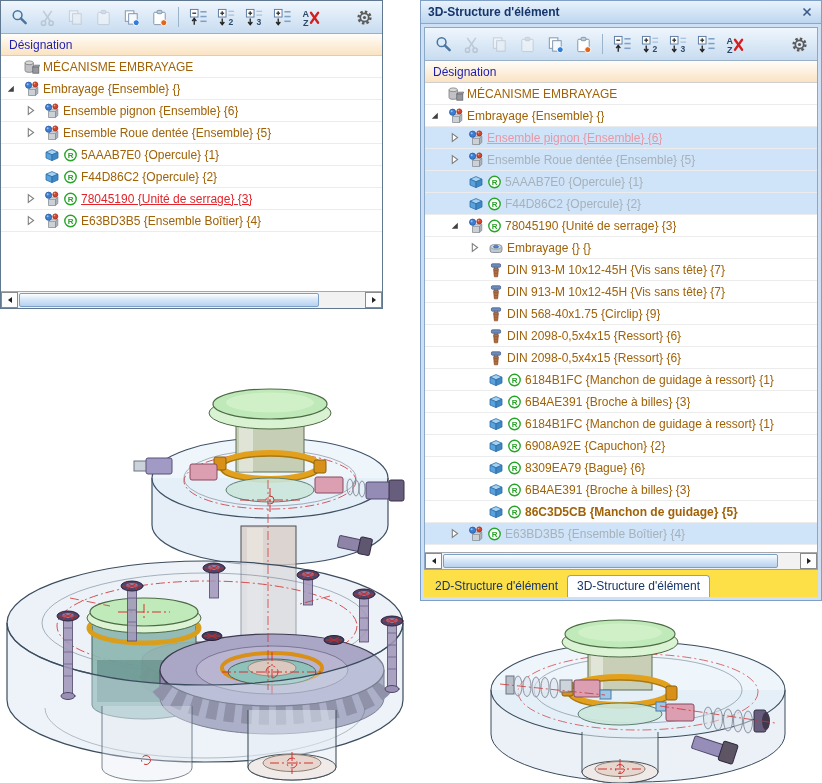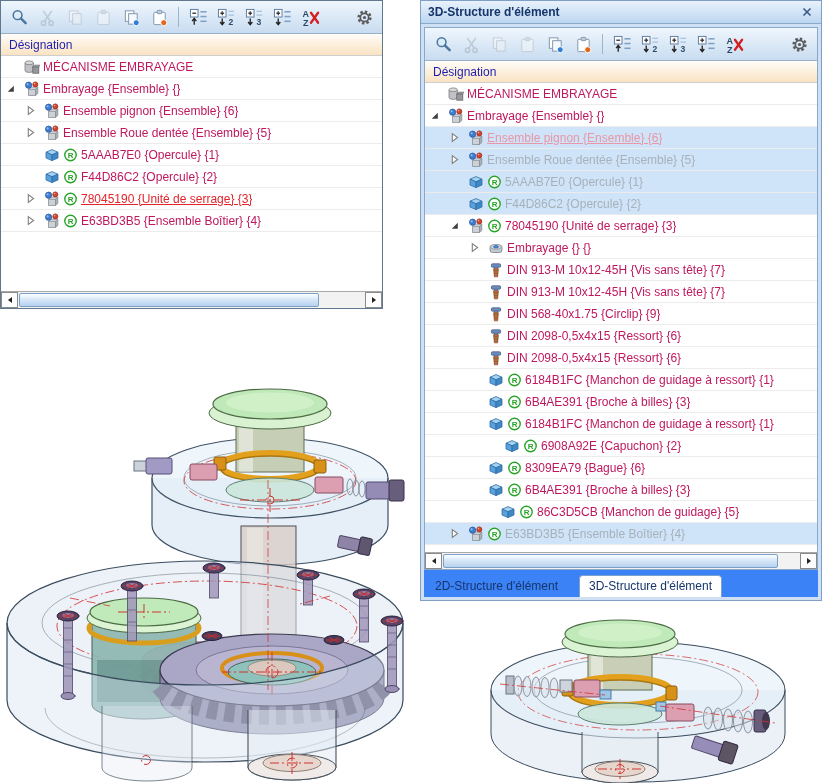--- a/index.html
+++ b/index.html
@@ -35,36 +35,36 @@
 
   
   .tree{flex:1;overflow:hidden;background:#fff;min-height:0;}
   .trow{height:22px;box-sizing:border-box;display:flex;align-items:center;border-bottom:1px solid #ececec;}
   .trow.sel{background:#cfe4f8;}
   .exp{width:15px;height:11px;flex:0 0 15px;display:inline-flex;margin-right:4px;}
   .exp svg{width:11px;height:11px;}
   .nicon{width:16px;height:16px;flex:0 0 16px;margin-right:3px;display:inline-flex;}
   .nicon svg{width:16px;height:16px;}
   .rbadge{width:15px;height:15px;flex:0 0 15px;}
-  .lbl{font-size:12px;color:#be185d;white-space:nowrap;overflow:hidden;}
+  .lbl{font-size:12px;color:#a16207;white-space:nowrap;overflow:hidden;}
   .s-gray{color:#a7b1bb;}
   .s-red-link{color:#e3242b;text-decoration:underline;}
   .s-pink-link{color:#e897a6;text-decoration:underline;}
 
   
   .hscroll{height:17px;flex:0 0 17px;display:flex;border-top:1px solid #a8a8a8;background:#f2f2f2;box-sizing:border-box;}
   .sbtn{width:17px;height:100%;background:#fdfdfd;border:1px solid #8a8a8a;box-sizing:border-box;
     display:flex;align-items:center;justify-content:center;}
   .sbtn svg{width:8px;height:8px;}
   .strack{flex:1;position:relative;background:#f2f2f2;}
   .sthumb{position:absolute;left:1px;top:1px;bottom:1px;border:1px solid #7aa0c8;border-radius:2px;
     background:linear-gradient(#fdfeff,#d7e7f8 45%,#b7d2ee);}
 
   
-  .tabbar{height:25px;flex:0 0 25px;display:flex;align-items:flex-end;gap:12px;padding:2px 2px 0 2px;background:#3b82f6;}
+  .tabbar{height:25px;flex:0 0 25px;display:flex;align-items:flex-end;gap:0;padding:2px 2px 0 2px;background:#fde047;}
   .tab{font-size:12px;color:#16356b;padding:3px 9px 4px 9px;white-space:nowrap;}
   .tab.active{background:#fff;border:1px solid #7da2ce;border-bottom:none;border-radius:4px 4px 0 0;}
 
   
   .render{position:absolute;}
   .cl{stroke:#d23232;stroke-width:1;fill:none;stroke-dasharray:9 3 2 3;}
 </style>
 </head>
 <body>
 
@@ -668,21 +668,21 @@
                   <use href="#t-part"></use>
                 </svg>
               </span>
               <span class="nicon rbadge">
                 <svg viewBox="0 0 16 16">
                   <use href="#t-ref"></use>
                 </svg>
               </span>
               <span class="lbl s-normal">6184B1FC {Manchon de guidage à ressort} {1}</span>
             </div>
-            <div class="trow" style="padding-left: 60px;">
+            <div class="trow" style="padding-left: 44px;">
               <span class="exp"></span>
               <span class="nicon">
                 <svg viewBox="0 0 16 16">
                   <use href="#t-part"></use>
                 </svg>
               </span>
               <span class="nicon rbadge">
                 <svg viewBox="0 0 16 16">
                   <use href="#t-ref"></use>
                 </svg>
@@ -710,21 +710,21 @@
                   <use href="#t-part"></use>
                 </svg>
               </span>
               <span class="nicon rbadge">
                 <svg viewBox="0 0 16 16">
                   <use href="#t-ref"></use>
                 </svg>
               </span>
               <span class="lbl s-normal">6B4AE391 {Broche à billes} {3}</span>
             </div>
-            <div class="trow" style="padding-left: 56px;">
+            <div class="trow" style="padding-left: 44px; font-weight: bold;">
               <span class="exp"></span>
               <span class="nicon">
                 <svg viewBox="0 0 16 16">
                   <use href="#t-part"></use>
                 </svg>
               </span>
               <span class="nicon rbadge">
                 <svg viewBox="0 0 16 16">
                   <use href="#t-ref"></use>
                 </svg>

